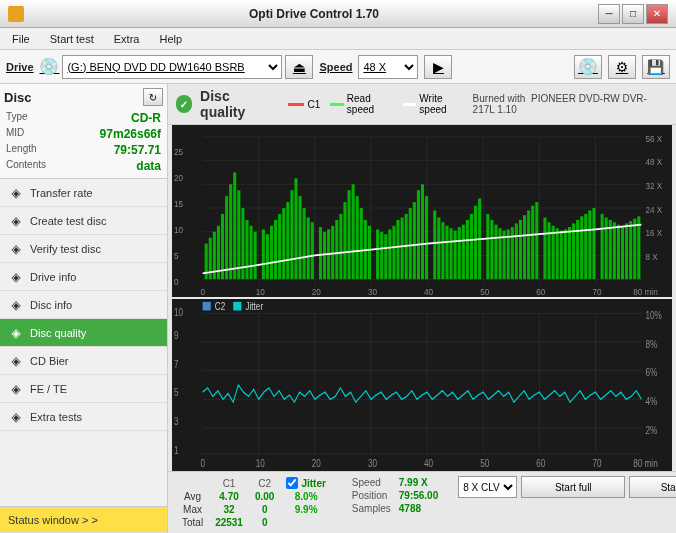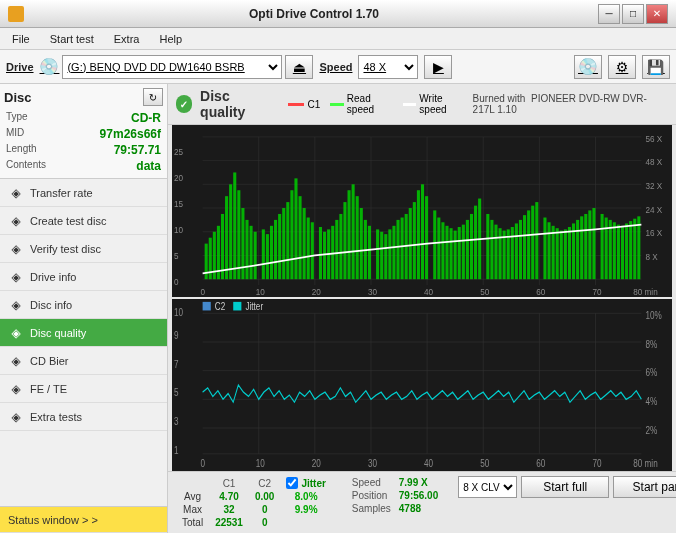--- a/index.html
+++ b/index.html
@@ -173,23 +173,23 @@
     .speed-info td { padding: 1px 4px; }
     .speed-info .label { color: #555; }
     .speed-info .value { color: #008800; font-weight: bold; }
 
     .right-controls { display: flex; flex-direction: row; gap: 4px; align-items: flex-end; margin-left: auto; }
     .speed-dropdown { height: 22px; font-size: 10px; border: 1px solid #999; background: white; }
     .action-btn {
       height: 22px; padding: 0 10px;
       background: linear-gradient(to bottom, #fff, #ddd);
       border: 1px solid #999;
-      font-size: 12px;
+      font-size: 10px;
       cursor: pointer;
-      width: 88px;
+      width: 104px;
     }
 
     .sidebar-bottom { border-top: 1px solid #ccc; }
     .status-window-btn {
       height: 26px;
       display: flex;
       align-items: center;
       padding: 0 8px;
       font-size: 11px;
       cursor: pointer;

